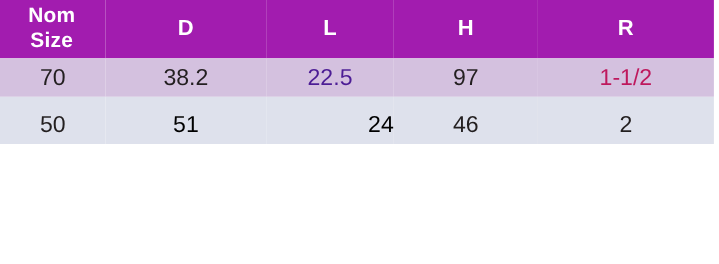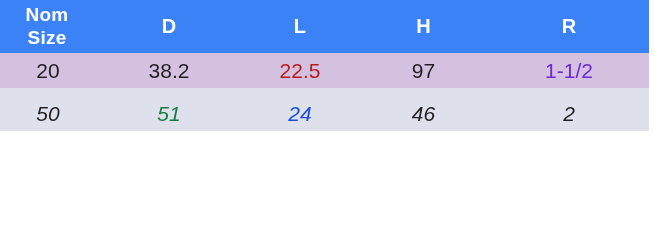--- a/index.html
+++ b/index.html
@@ -71,21 +71,20 @@
     border: 0;
   }
   .spec-table tbody tr.row-odd {
     background: #d4c1df;
   }
   .spec-table tbody tr.row-even {
     background: #dee1ec;
   }
   .spec-table tbody tr.row-even td {
     height: 51px;
-    font-style: italic;
   }
 
   
   col.c-nom  { width: 96px;  }
   col.c-d    { width: 146px; }
   col.c-l    { width: 116px; }
   col.c-h    { width: 131px; }
   col.c-r    { width: 160px; }
 </style>
 </head>
@@ -96,21 +95,21 @@
   <table class="spec-table">
     <colgroup>
       <col class="c-nom">
       <col class="c-d">
       <col class="c-l">
       <col class="c-h">
       <col class="c-r">
     </colgroup>
 
     <thead>
-      <tr style="background: #3b82f6;">
+      <tr style="background: #a21caf;">
         <th style="color: rgb(255, 255, 255);">
           <span class="th-nomsize">
             <span class="th-line">Nom</span>
             <span class="th-line">Size</span>
           </span>
         </th>
         <th style="color: rgb(255, 255, 255);">
           <span class="th-inner">D</span>
         </th>
         <th style="color: rgb(255, 255, 255);">
@@ -120,29 +119,29 @@
           <span class="th-inner">H</span>
         </th>
         <th style="color: rgb(255, 255, 255);">
           <span class="th-inner">R</span>
         </th>
       </tr>
     </thead>
 
     <tbody>
       <tr class="row-odd" style="background: rgb(212, 193, 223);">
-        <td style="color: rgb(35, 31, 32);">20</td>
+        <td style="color: rgb(35, 31, 32);">70</td>
         <td style="color: rgb(35, 31, 32); text-align: center;">38.2</td>
-        <td style="color: #b91c1c;">22.5</td>
+        <td style="color: #4c1d95;">22.5</td>
         <td style="color: rgb(35, 31, 32);">97</td>
-        <td style="color: #6d28d9; margin-top: 18px;">1-1/2</td>
+        <td style="color: #be185d; margin-top: 18px;">1-1/2</td>
       </tr>
       <tr class="row-even" style="background: rgb(222, 225, 236);">
         <td style="color: rgb(35, 31, 32);">50</td>
-        <td style="color: #15803d;">51</td>
-        <td style="color: #1d4ed8;">24</td>
+        <td style="color: #000000;">51</td>
+        <td style="color: #000000; text-align: right;">24</td>
         <td style="color: rgb(35, 31, 32);">46</td>
         <td style="color: rgb(35, 31, 32);">2</td>
       </tr>
     </tbody>
   </table>
 
 </div>
 
 </body></html>

